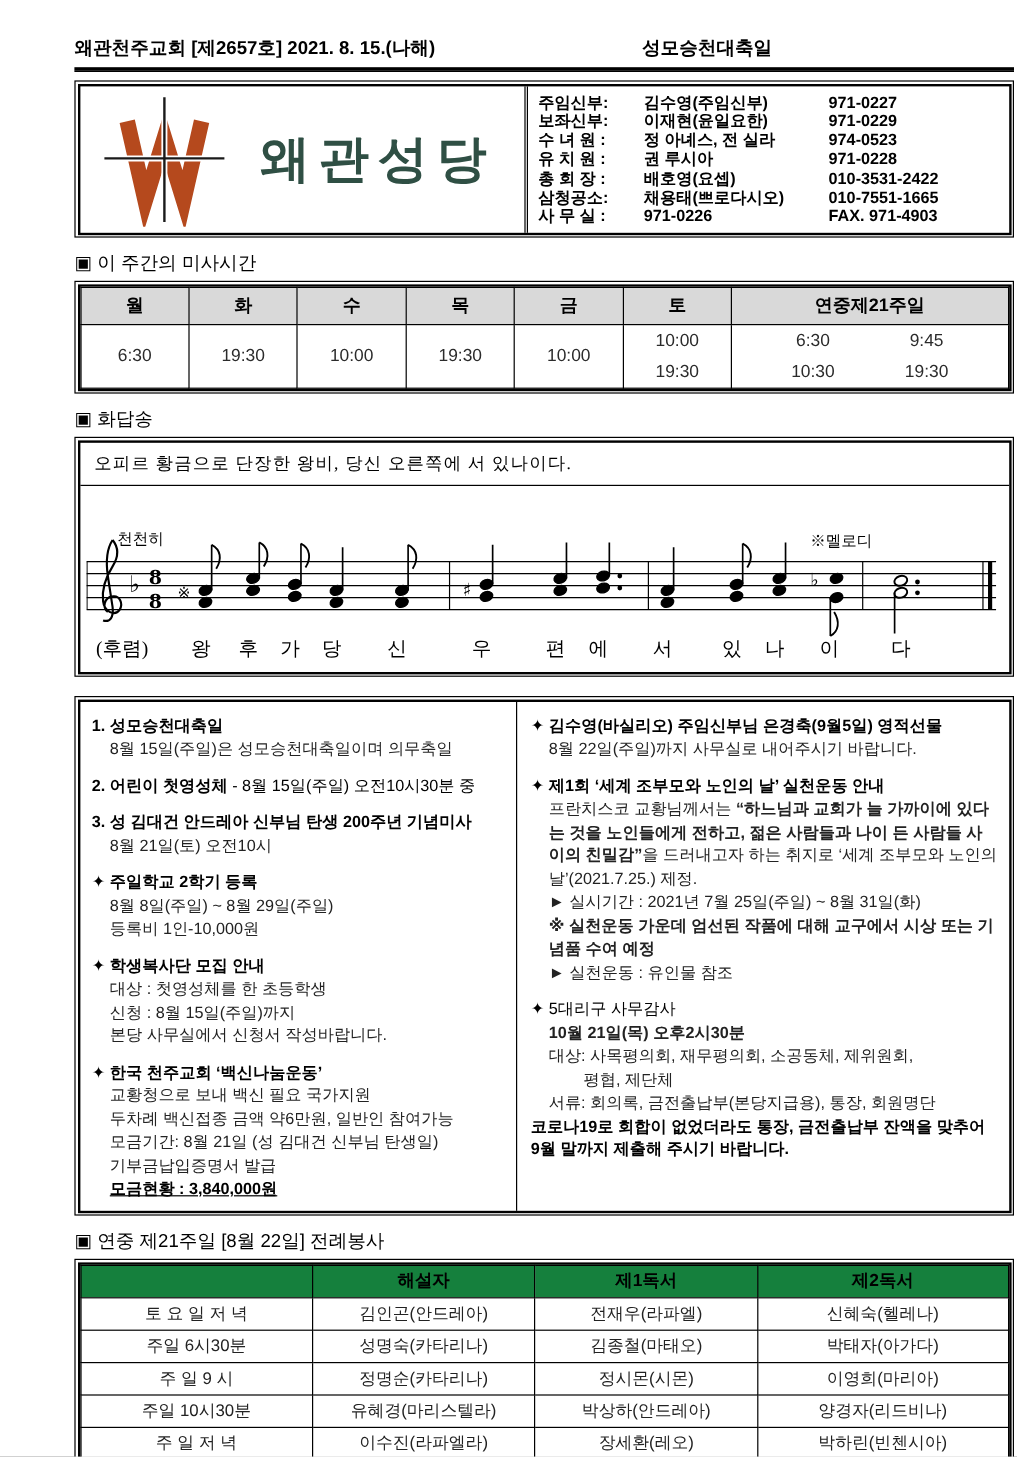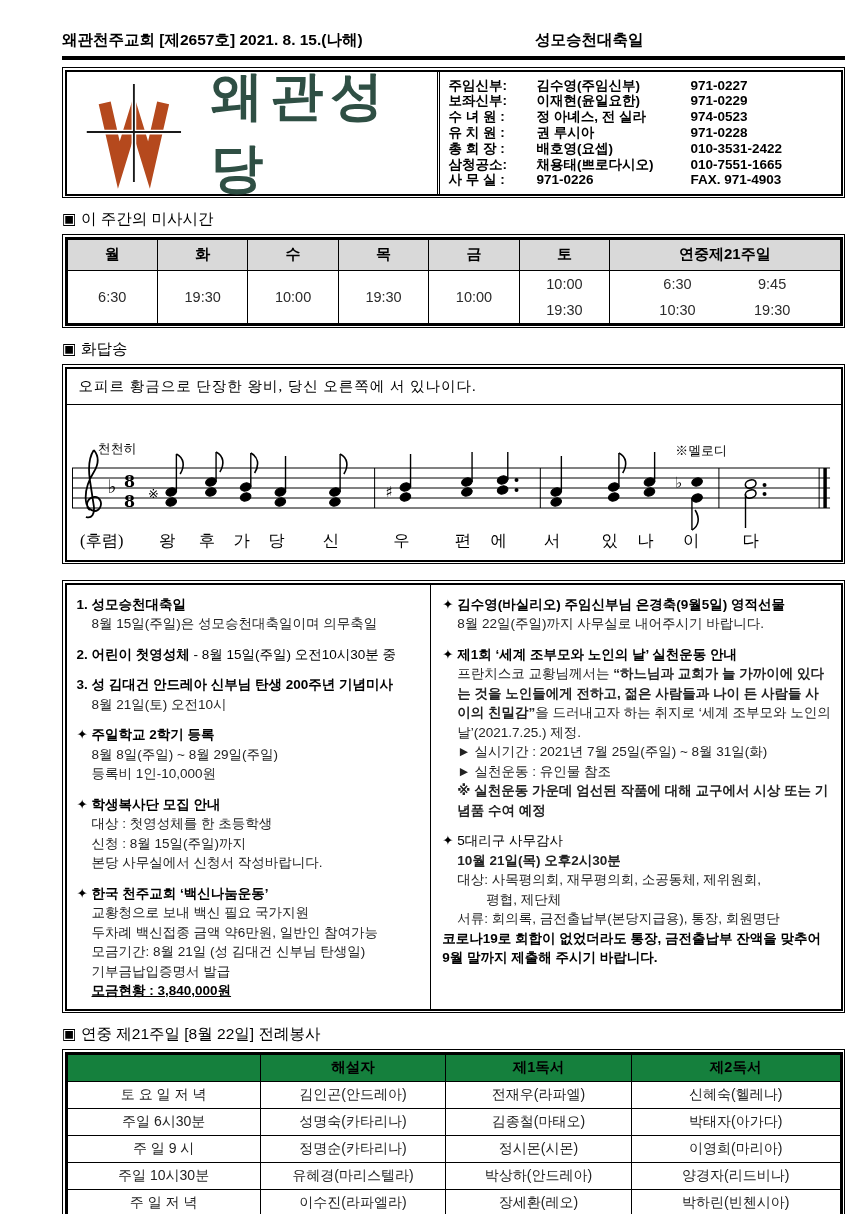--- a/index.html
+++ b/index.html
@@ -14,21 +14,21 @@
   .hdr { position:relative; font-weight:bold; font-size:15.5px; height:22px; margin-bottom:4px; }
   .hdr .feast { position:absolute; left:473px; top:0; }
   .rule { height:4px; border-top:3px solid #000; border-bottom:1px solid #000; margin-bottom:7px; }
   
   .dbl { border:1px solid #000; padding:1.5px; background:#fff; }
   .dbl-in { border:2px solid #000; }
   
   .parish-in { display:flex; height:126px; }
   .logo-area { flex:1; display:flex; align-items:center; }
   .logo-svg { margin-left:16px; }
-  .logo-text { margin-left:26px; font-size:53px; font-weight:bold; color:#2f4f44; letter-spacing:7px; }
+  .logo-text { margin-left:26px; font-size:42px; font-weight:bold; color:#2f4f44; letter-spacing:7px; }
   .contact { width:404px; border-left:3px double #000; padding:6px 10px 6px 9px;
              display:flex; flex-direction:column; justify-content:space-between;
              font-weight:bold; font-size:13.5px; }
   .c-row { display:flex; line-height:15px; }
   .c-label { width:88px; }
   .c-name { flex:1; }
   .c-phone { width:140px; }
   
   .sect { font-weight:normal; font-size:15.5px; margin:11px 0 4px 0; }
   
@@ -347,22 +347,22 @@
       </div>
       <div class="col col-r">
         <div class="item">
           <div class="ttl">✦ 김수영(바실리오) 주임신부님 은경축(9월5일) 영적선물</div>
           <div class="bd">8월 22일(주일)까지 사무실로 내어주시기 바랍니다.</div>
         </div>
         <div class="item">
           <div class="ttl">✦ 제1회 ‘세계 조부모와 노인의 날’ 실천운동 안내</div>
           <div class="bd"><span>프란치스코 교황님께서는 </span><span class="qt">“하느님과 교회가 늘 가까이에 있다는 것을 노인들에게 전하고, 젊은 사람들과 나이 든 사람들 사이의 친밀감”</span><span>을 드러내고자 하는 취지로 ‘세계 조부모와 노인의 날’(2021.7.25.) 제정.</span></div>
           <div class="bd">► 실시기간 : 2021년 7월 25일(주일) ~ 8월 31일(화)</div>
+          <div class="bd warn">※ 실천운동 가운데 엄선된 작품에 대해 교구에서 시상 또는 기념품 수여 예정</div>
           <div class="bd">► 실천운동 : 유인물 참조</div>
-          <div class="bd warn">※ 실천운동 가운데 엄선된 작품에 대해 교구에서 시상 또는 기념품 수여 예정</div>
         </div>
         <div class="item">
           <div>✦ 5대리구 사무감사</div>
           <div class="bd ttl">10월 21일(목) 오후2시30분</div>
           <div class="bd">대상: 사목평의회, 재무평의회, 소공동체, 제위원회,</div>
           <div class="bd2">평협, 제단체</div>
           <div class="bd">서류: 회의록, 금전출납부(본당지급용), 통장, 회원명단</div>
           <div class="warn">코로나19로 회합이 없었더라도 통장, 금전출납부 잔액을 맞추어 9월 말까지 제출해 주시기 바랍니다.</div>
         </div>
       </div>

